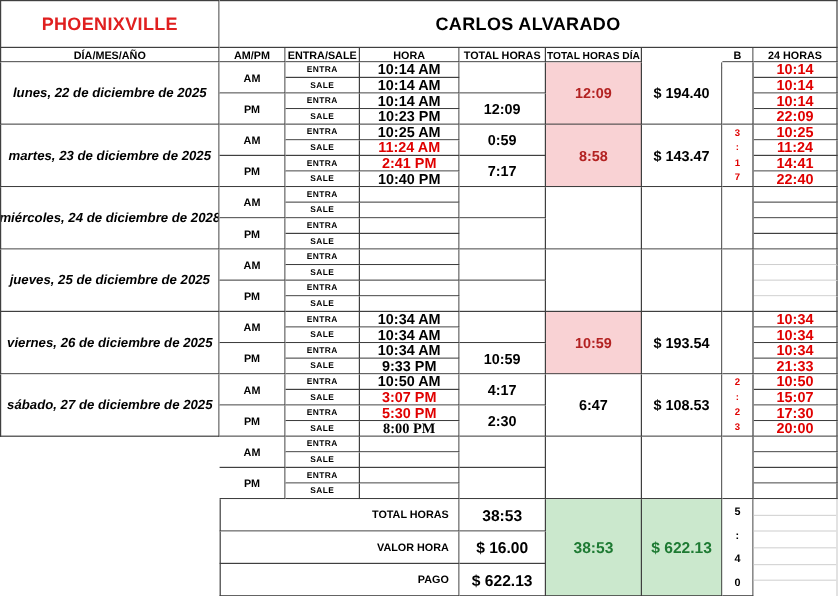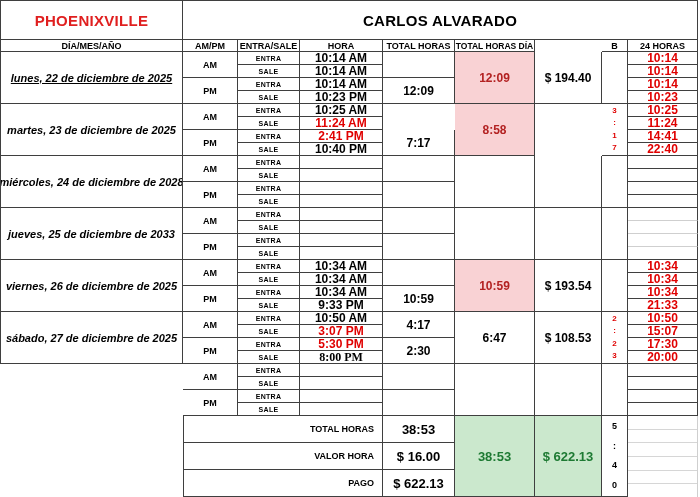--- a/index.html
+++ b/index.html
@@ -49,57 +49,59 @@
     <div class="c colhead bl" style="grid-area: 2 / 1;">DÍA/MES/AÑO</div>
     <div class="c title-right bt" style="grid-area: 1 / 2 / auto / span 8;">CARLOS ALVARADO</div>
     <div class="c colhead" style="grid-area: 2 / 2;">AM/PM</div>
     <div class="c colhead" style="grid-area: 2 / 3;">ENTRA/SALE</div>
     <div class="c colhead" style="grid-area: 2 / 4;">HORA</div>
     <div class="c colhead" style="grid-area: 2 / 5;">TOTAL HORAS</div>
     <div class="c colhead small" style="grid-area: 2 / 6;">TOTAL HORAS DÍA</div>
     <div class="c colhead" style="grid-area: 2 / 7; margin-top: 16px;">VALOR DÍA</div>
     <div class="c colhead" style="grid-area: 2 / 8;">B</div>
     <div class="c colhead" style="grid-area: 2 / 9;">24 HORAS</div>
-    <div class="c daylabel bl" style="grid-area: 3 / 1 / span 4; text-decoration: underline;">lunes, 22 de diciembre de 2025</div>
+    <div class="c daylabel bl" style="grid-area: 3 / 1 / span 4;">lunes, 22 de diciembre de 2025</div>
     <div class="c period" style="grid-area: 3 / 2 / span 2;">AM</div>
     <div class="c period" style="grid-area: 5 / 2 / span 2;">PM</div>
     <div class="c es" style="grid-area: 3 / 3;">ENTRA</div>
     <div class="c time" style="grid-area: 3 / 4;">10:14 AM</div>
     <div class="c h24" style="grid-area: 3 / 9;">10:14</div>
     <div class="c es" style="grid-area: 4 / 3;">SALE</div>
     <div class="c time" style="grid-area: 4 / 4;">10:14 AM</div>
     <div class="c h24" style="grid-area: 4 / 9;">10:14</div>
     <div class="c es" style="grid-area: 5 / 3;">ENTRA</div>
     <div class="c time" style="grid-area: 5 / 4;">10:14 AM</div>
     <div class="c h24" style="grid-area: 5 / 9;">10:14</div>
     <div class="c es" style="grid-area: 6 / 3;">SALE</div>
     <div class="c time" style="grid-area: 6 / 4;">10:23 PM</div>
-    <div class="c h24" style="grid-area: 6 / 9;">10:23</div>
+    <div class="c h24" style="grid-area: 6 / 9;">22:09</div>
     <div class="c time" style="grid-area: 3 / 5 / span 2;"></div>
     <div class="c time" style="grid-area: 5 / 5 / span 2;">12:09</div>
     <div class="c time pink" style="grid-area: 3 / 6 / span 4;">12:09</div>
     <div class="c money" style="grid-area: 3 / 7 / span 4;">$ 194.40</div>
     <div class="c bcell" style="grid-area: 3 / 8 / span 4;"></div>
     <div class="c daylabel bl" style="grid-area: 7 / 1 / span 4;">martes, 23 de diciembre de 2025</div>
     <div class="c period" style="grid-area: 7 / 2 / span 2;">AM</div>
     <div class="c period" style="grid-area: 9 / 2 / span 2;">PM</div>
     <div class="c es" style="grid-area: 7 / 3;">ENTRA</div>
     <div class="c time" style="grid-area: 7 / 4;">10:25 AM</div>
     <div class="c h24" style="grid-area: 7 / 9;">10:25</div>
     <div class="c es" style="grid-area: 8 / 3;">SALE</div>
     <div class="c time red" style="grid-area: 8 / 4;">11:24 AM</div>
     <div class="c h24" style="grid-area: 8 / 9;">11:24</div>
     <div class="c es" style="grid-area: 9 / 3;">ENTRA</div>
     <div class="c time red" style="grid-area: 9 / 4;">2:41 PM</div>
     <div class="c h24" style="grid-area: 9 / 9;">14:41</div>
     <div class="c es" style="grid-area: 10 / 3;">SALE</div>
     <div class="c time" style="grid-area: 10 / 4;">10:40 PM</div>
     <div class="c h24" style="grid-area: 10 / 9;">22:40</div>
+    <div class="c time" style="grid-area: 7 / 5 / span 2;">0:59</div>
     <div class="c time" style="grid-area: 9 / 5 / span 2;">7:17</div>
     <div class="c time pink" style="grid-area: 7 / 6 / span 4;">8:58</div>
+    <div class="c money" style="grid-area: 7 / 7 / span 4;">$ 143.47</div>
     <div class="c bcell" style="grid-area: 7 / 8 / span 4;">
       <span>3</span>
       <span>:</span>
       <span>1</span>
       <span>7</span>
     </div>
     <div class="c daylabel bl" style="grid-area: 11 / 1 / span 4;">miércoles, 24 de diciembre de 2028</div>
     <div class="c period" style="grid-area: 11 / 2 / span 2;">AM</div>
     <div class="c period" style="grid-area: 13 / 2 / span 2;">PM</div>
     <div class="c es" style="grid-area: 11 / 3;">ENTRA</div>
@@ -112,21 +114,21 @@
     <div class="c time" style="grid-area: 13 / 4;"></div>
     <div class="c h24" style="grid-area: 13 / 9;"></div>
     <div class="c es" style="grid-area: 14 / 3;">SALE</div>
     <div class="c time" style="grid-area: 14 / 4;"></div>
     <div class="c h24" style="grid-area: 14 / 9;"></div>
     <div class="c time" style="grid-area: 11 / 5 / span 2;"></div>
     <div class="c time" style="grid-area: 13 / 5 / span 2;"></div>
     <div class="c time" style="grid-area: 11 / 6 / span 4;"></div>
     <div class="c money" style="grid-area: 11 / 7 / span 4;"></div>
     <div class="c bcell" style="grid-area: 11 / 8 / span 4;"></div>
-    <div class="c daylabel bl" style="grid-area: 15 / 1 / span 4;">jueves, 25 de diciembre de 2033</div>
+    <div class="c daylabel bl" style="grid-area: 15 / 1 / span 4;">jueves, 25 de diciembre de 2025</div>
     <div class="c period" style="grid-area: 15 / 2 / span 2;">AM</div>
     <div class="c period" style="grid-area: 17 / 2 / span 2;">PM</div>
     <div class="c es" style="grid-area: 15 / 3;">ENTRA</div>
     <div class="c time" style="grid-area: 15 / 4;"></div>
     <div class="c h24 lightb" style="grid-area: 15 / 9;"></div>
     <div class="c es" style="grid-area: 16 / 3;">SALE</div>
     <div class="c time" style="grid-area: 16 / 4;"></div>
     <div class="c h24 lightb" style="grid-area: 16 / 9;"></div>
     <div class="c es" style="grid-area: 17 / 3;">ENTRA</div>
     <div class="c time" style="grid-area: 17 / 4;"></div>

